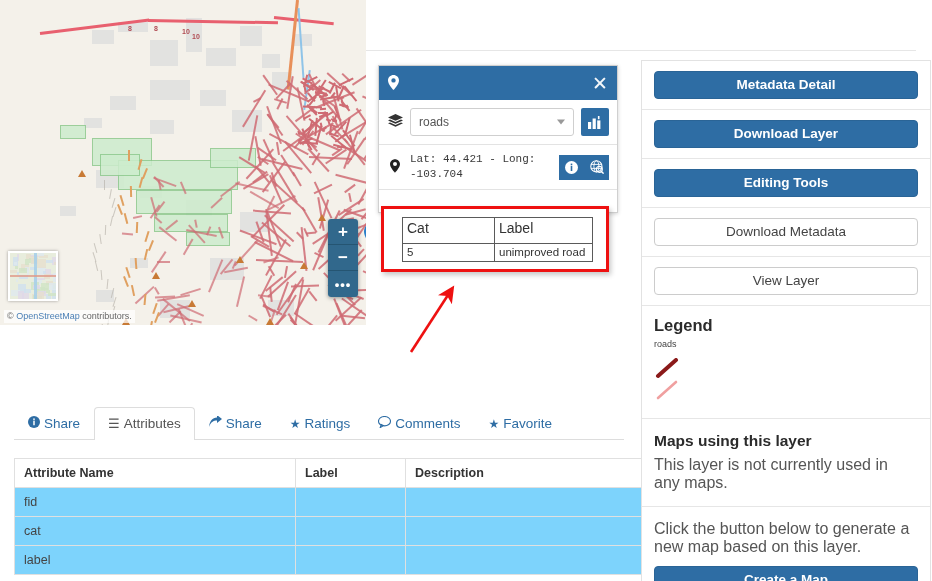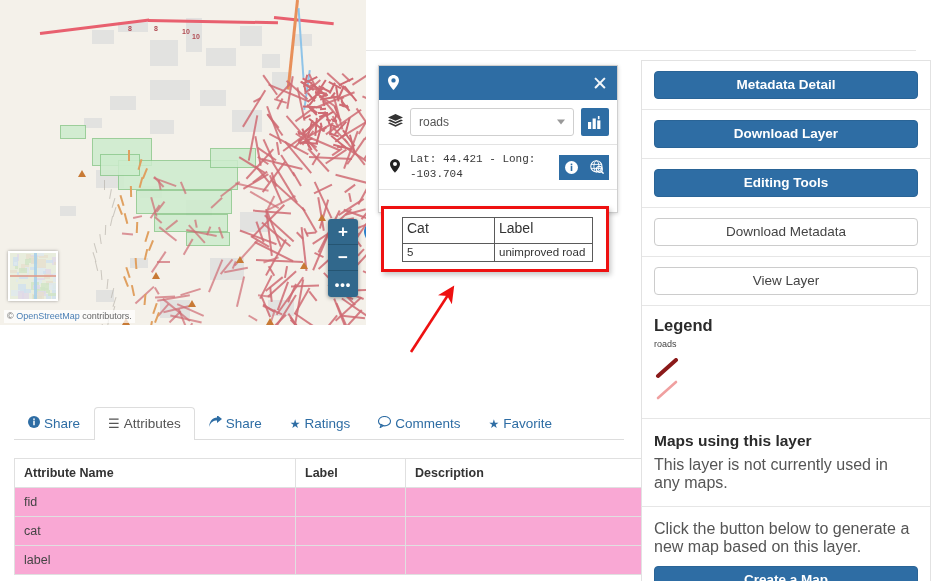--- a/index.html
+++ b/index.html
@@ -182,21 +182,21 @@
   
   .data-tbl {
     position: absolute; left: 14px; top: 458px; width: 658px;
     border-collapse: collapse; font-size: 12.5px;
   }
   .data-tbl th, .data-tbl td {
     border: 1px solid #e0e0e0; text-align: left;
     padding: 7px 9px; height: 27px;
   }
   .data-tbl th { font-weight: bold; color: #333; background: #fff; }
-  .data-tbl td { color: #444; background: #f9a8d4; }
+  .data-tbl td { color: #444; background: #7dd3fc; }
   .data-tbl .colA { width: 281px; }
   .data-tbl .colB { width: 110px; }
 
   
   .sidebar {
     position: absolute; left: 641px; top: 60px; width: 290px;
     border: 1px solid #e2e2e2; border-bottom: none; background: #fff;
   }
   .sb-sec { padding: 10px 12px; border-bottom: 1px solid #e6e6e6; }
   .btn {

